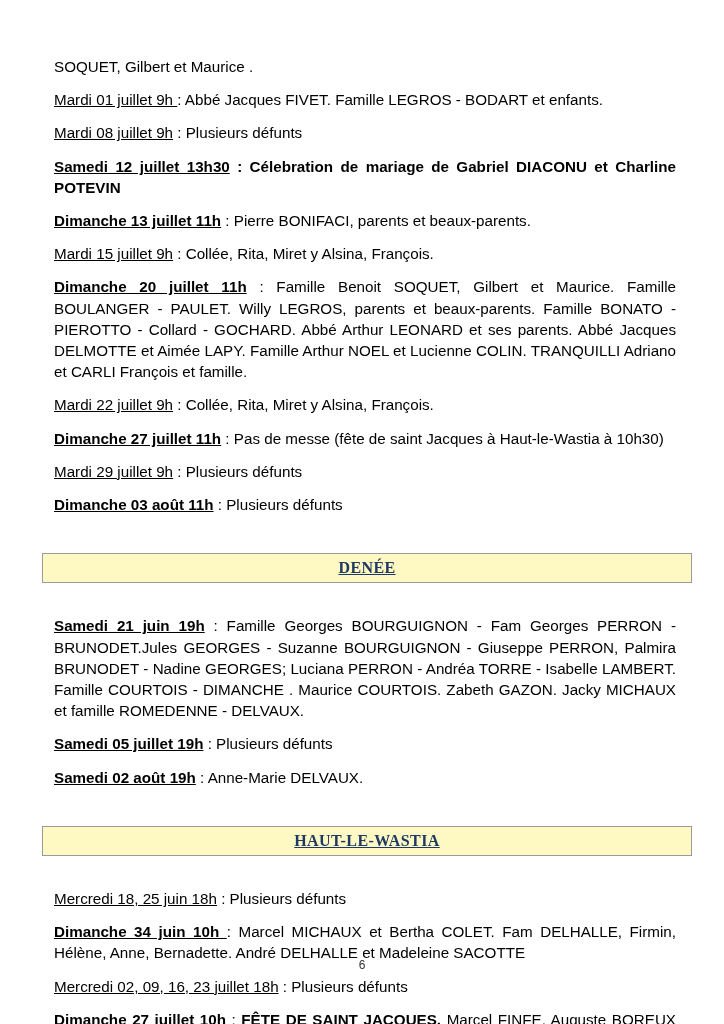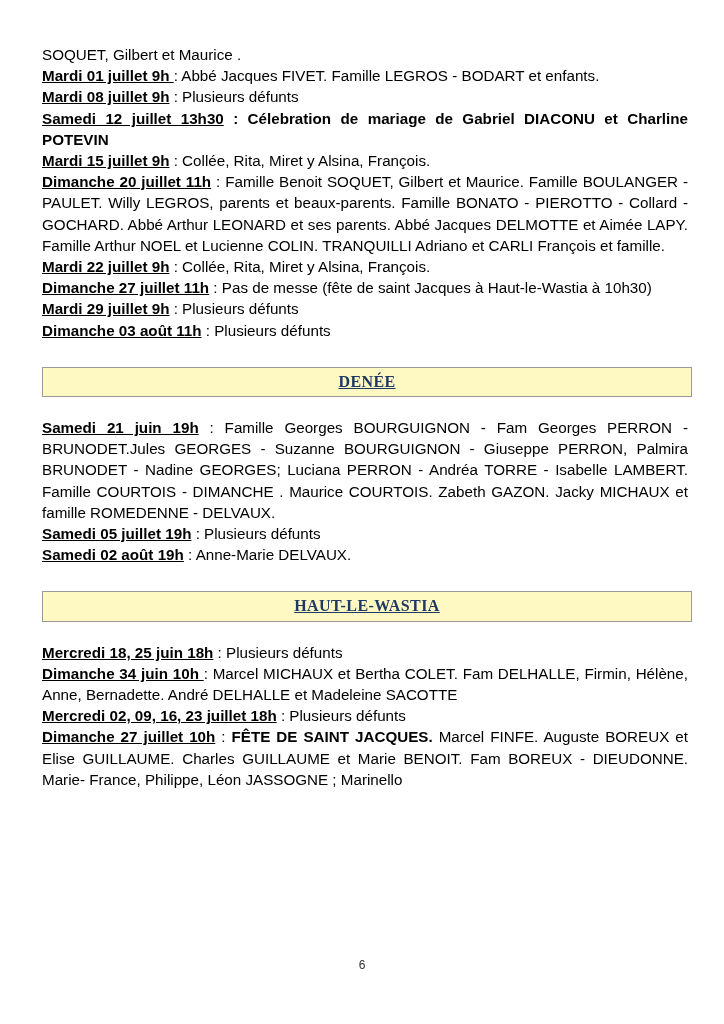--- a/index.html
+++ b/index.html
@@ -24,26 +24,26 @@
     padding: 44px 36px 0 42px;
   }
   .body-text {
     font-size: 15.2px;
     line-height: 21.2px;
     text-align: justify;
     text-justify: inter-word;
     width: 646px;
   }
   .para {
-    margin: 0;
+    margin: 12px;
     text-align: justify;
   }
   .para:last-child { text-align: justify; }
   
-  .u      { text-decoration: underline; font-weight: bold; }
+  .u      { text-decoration: underline; }
   .b      { font-weight: bold; }
   .bu     { font-weight: bold; text-decoration: underline; }
 
   .section-box {
     box-sizing: border-box;
     width: 650px;
     margin: 0;
     border: 1px solid #9a9a9a;
     text-align: center;
     padding: 3px 0 4px 0;
@@ -73,20 +73,21 @@
 </style>
 </head>
 <body>
 
 <div class="page">
   <div class="body-text" id="content-root">
       <div class="para"><span>SOQUET, Gilbert et Maurice .</span></div>
       <div class="para"><span class="u">Mardi 01 juillet 9h </span><span>: Abbé Jacques FIVET. Famille LEGROS - BODART et enfants.</span></div>
       <div class="para"><span class="u">Mardi 08 juillet 9h</span><span> : Plusieurs défunts</span></div>
       <div class="para"><span class="bu">Samedi 12 juillet 13h30</span><span class="b"> : Célebration de mariage de Gabriel DIACONU et Charline POTEVIN</span></div>
+      <div class="para"><span class="bu">Dimanche 13 juillet 11h</span><span> : Pierre BONIFACI, parents et beaux-parents.</span></div>
       <div class="para"><span class="u">Mardi 15 juillet 9h</span><span> : Collée, Rita, Miret y Alsina, François.</span></div>
       <div class="para"><span class="bu">Dimanche 20 juillet 11h</span><span> : Famille Benoit SOQUET, Gilbert et Maurice. Famille BOULANGER - PAULET. Willy LEGROS, parents et beaux-parents. Famille BONATO - PIEROTTO - Collard - GOCHARD. Abbé Arthur LEONARD et ses parents. Abbé Jacques DELMOTTE et Aimée LAPY. Famille Arthur NOEL et Lucienne COLIN. TRANQUILLI Adriano et CARLI François et famille.</span></div>
       <div class="para"><span class="u">Mardi 22 juillet 9h</span><span> : Collée, Rita, Miret y Alsina, François.</span></div>
       <div class="para"><span class="bu">Dimanche 27 juillet 11h</span><span> : Pas de messe (fête de saint Jacques à Haut-le-Wastia à 10h30)</span></div>
       <div class="para"><span class="u">Mardi 29 juillet 9h</span><span> : Plusieurs défunts</span></div>
       <div class="para"><span class="bu">Dimanche 03 août 11h</span><span> : Plusieurs défunts</span></div>
       <div class="spacer-before-box"></div>
       <div class="section-box"><span class="section-title">DENÉE</span></div>
       <div class="spacer-after-box"></div>
       <div class="para"><span class="bu">Samedi 21 juin 19h</span><span> : Famille Georges BOURGUIGNON - Fam Georges PERRON - BRUNODET.Jules GEORGES - Suzanne BOURGUIGNON - Giuseppe PERRON, Palmira BRUNODET - Nadine GEORGES; Luciana PERRON - Andréa TORRE - Isabelle LAMBERT. Famille COURTOIS - DIMANCHE . Maurice COURTOIS. Zabeth GAZON. Jacky MICHAUX et famille ROMEDENNE - DELVAUX.</span></div>

